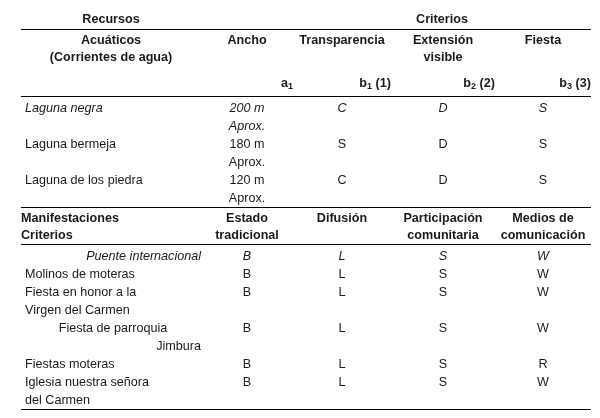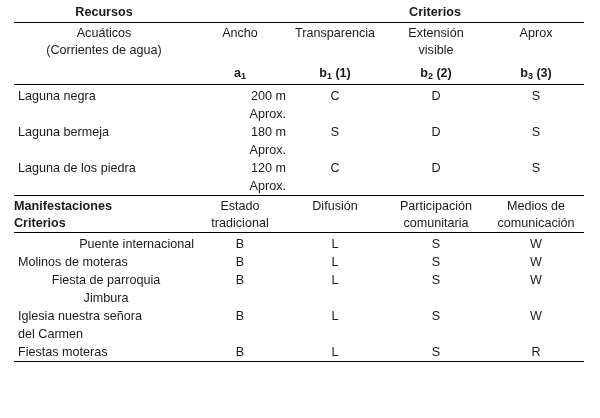--- a/index.html
+++ b/index.html
@@ -11,21 +11,21 @@
     width: 600px;
     height: 418px;
     font-family: "Liberation Sans", sans-serif;
     color: #1a1a1a;
     overflow: hidden;
   }
   .sheet {
     position: relative;
     width: 548px;
     height: 418px;
-    padding: 4px;
+    padding: 11px;
     box-sizing: border-box;
   }
 
   table.tbl {
     width: 570px;
     margin-left: 10px;
     border-collapse: collapse;
     table-layout: fixed;
     font-size: 12.6px;
   }
@@ -37,44 +37,44 @@
   col.c-four  { width: 104px; }
   col.c-five  { width: 96px;  }
 
   td, th {
     padding: 0;
     vertical-align: top;
     font-weight: normal;
   }
 
   .rule-top td    { border-top: 1.6px solid #000; }
-  .rule-thin td   { border-top: 1px solid #000; }
+  .rule-thin td   { border-top: 1px solid #000; font-style: italic; }
   .rule-mid td    { border-top: 1.6px solid #000; }
   .rule-bottom td { border-top: 1.6px solid #000; }
 
   .hdr {
-    font-weight: normal;
+    font-weight: bold;
     text-align: center;
     line-height: 17px;
   }
   .hdr-left {
     font-weight: bold;
     text-align: left;
     line-height: 17px;
   }
   .spanlabel {
     font-weight: bold;
     text-align: center;
     line-height: 17px;
     padding-bottom: 1px;
   }
   .code {
     font-weight: bold;
-    text-align: center;
-    line-height: 15px;
+    text-align: right;
+    line-height: 20px;
     padding-bottom: 2px;
     padding-top: 2px;
   }
   .code sub {
     font-size: 0.72em;
     font-weight: bold;
     vertical-align: baseline;
     position: relative;
     top: 0.26em;
   }
@@ -87,21 +87,21 @@
   .cellmid {
     text-align: center;
     line-height: 18px;
   }
   .cellval {
     text-align: center;
     line-height: 18px;
   }
   .sub2 {
     display: block;
-    text-align: right;
+    text-align: center;
     line-height: 18px;
   }
   .pad-top-first td { padding-top: 2px; }
   .gap td { height: 5px; }
 </style>
 </head>
 <body>
 
 <div class="sheet">
   <table class="tbl">
@@ -118,21 +118,21 @@
         <td class="spanlabel">Recursos</td>
         <td class="spanlabel"></td>
         <td class="spanlabel" colspan="3">Criterios</td>
       </tr>
 
       <tr class="rule-top pad-top-first">
         <td class="hdr">Acuáticos</td>
         <td class="hdr">Ancho</td>
         <td class="hdr">Transparencia</td>
         <td class="hdr">Extensión</td>
-        <td class="hdr">Aprox</td>
+        <td class="hdr">Fiesta</td>
       </tr>
 
       <tr>
         <td class="hdr">(Corrientes de agua)</td>
         <td class="hdr"></td>
         <td class="hdr"></td>
         <td class="hdr">visible</td>
         <td class="hdr"></td>
       </tr>
 
@@ -215,51 +215,61 @@
       <tr>
         <td class="cellname">
             <span class="sub2" style="text-align:left">Molinos de moteras</span>
           </td>
         <td class="cellval">B</td>
         <td class="cellval">L</td>
         <td class="cellval">S</td>
         <td class="cellval">W</td>
       </tr>
 
+      <tr>
+        <td class="cellname">
+            <span class="sub2" style="text-align:left">Fiesta en honor a la</span>
+            <span class="sub2" style="text-align:left">Virgen del Carmen</span>
+          </td>
+        <td class="cellval">B</td>
+        <td class="cellval">L</td>
+        <td class="cellval">S</td>
+        <td class="cellval">W</td>
+      </tr>
 
       <tr>
         <td class="cellname">
             <span class="sub2" style="text-align:center">Fiesta de parroquia</span>
-            <span class="sub2" style="text-align:center">Jimbura</span>
-          </td>
-        <td class="cellval">B</td>
-        <td class="cellval">L</td>
-        <td class="cellval">S</td>
-        <td class="cellval">W</td>
+            <span class="sub2" style="text-align:right">Jimbura</span>
+          </td>
+        <td class="cellval">B</td>
+        <td class="cellval">L</td>
+        <td class="cellval">S</td>
+        <td class="cellval">W</td>
+      </tr>
+
+      <tr>
+        <td class="cellname">
+            <span class="sub2" style="text-align:left">Fiestas moteras</span>
+          </td>
+        <td class="cellval">B</td>
+        <td class="cellval">L</td>
+        <td class="cellval">S</td>
+        <td class="cellval">R</td>
       </tr>
 
       <tr>
         <td class="cellname">
             <span class="sub2" style="text-align:left">Iglesia nuestra señora</span>
             <span class="sub2" style="text-align:left">del Carmen</span>
           </td>
         <td class="cellval">B</td>
         <td class="cellval">L</td>
         <td class="cellval">S</td>
         <td class="cellval">W</td>
-      </tr>
-
-      <tr>
-        <td class="cellname">
-            <span class="sub2" style="text-align:left">Fiestas moteras</span>
-          </td>
-        <td class="cellval">B</td>
-        <td class="cellval">L</td>
-        <td class="cellval">S</td>
-        <td class="cellval">R</td>
       </tr>
 
       <tr class="rule-bottom">
         <td></td>
           <td></td>
         <td></td>
           <td></td>
         <td></td>
       </tr>
 

